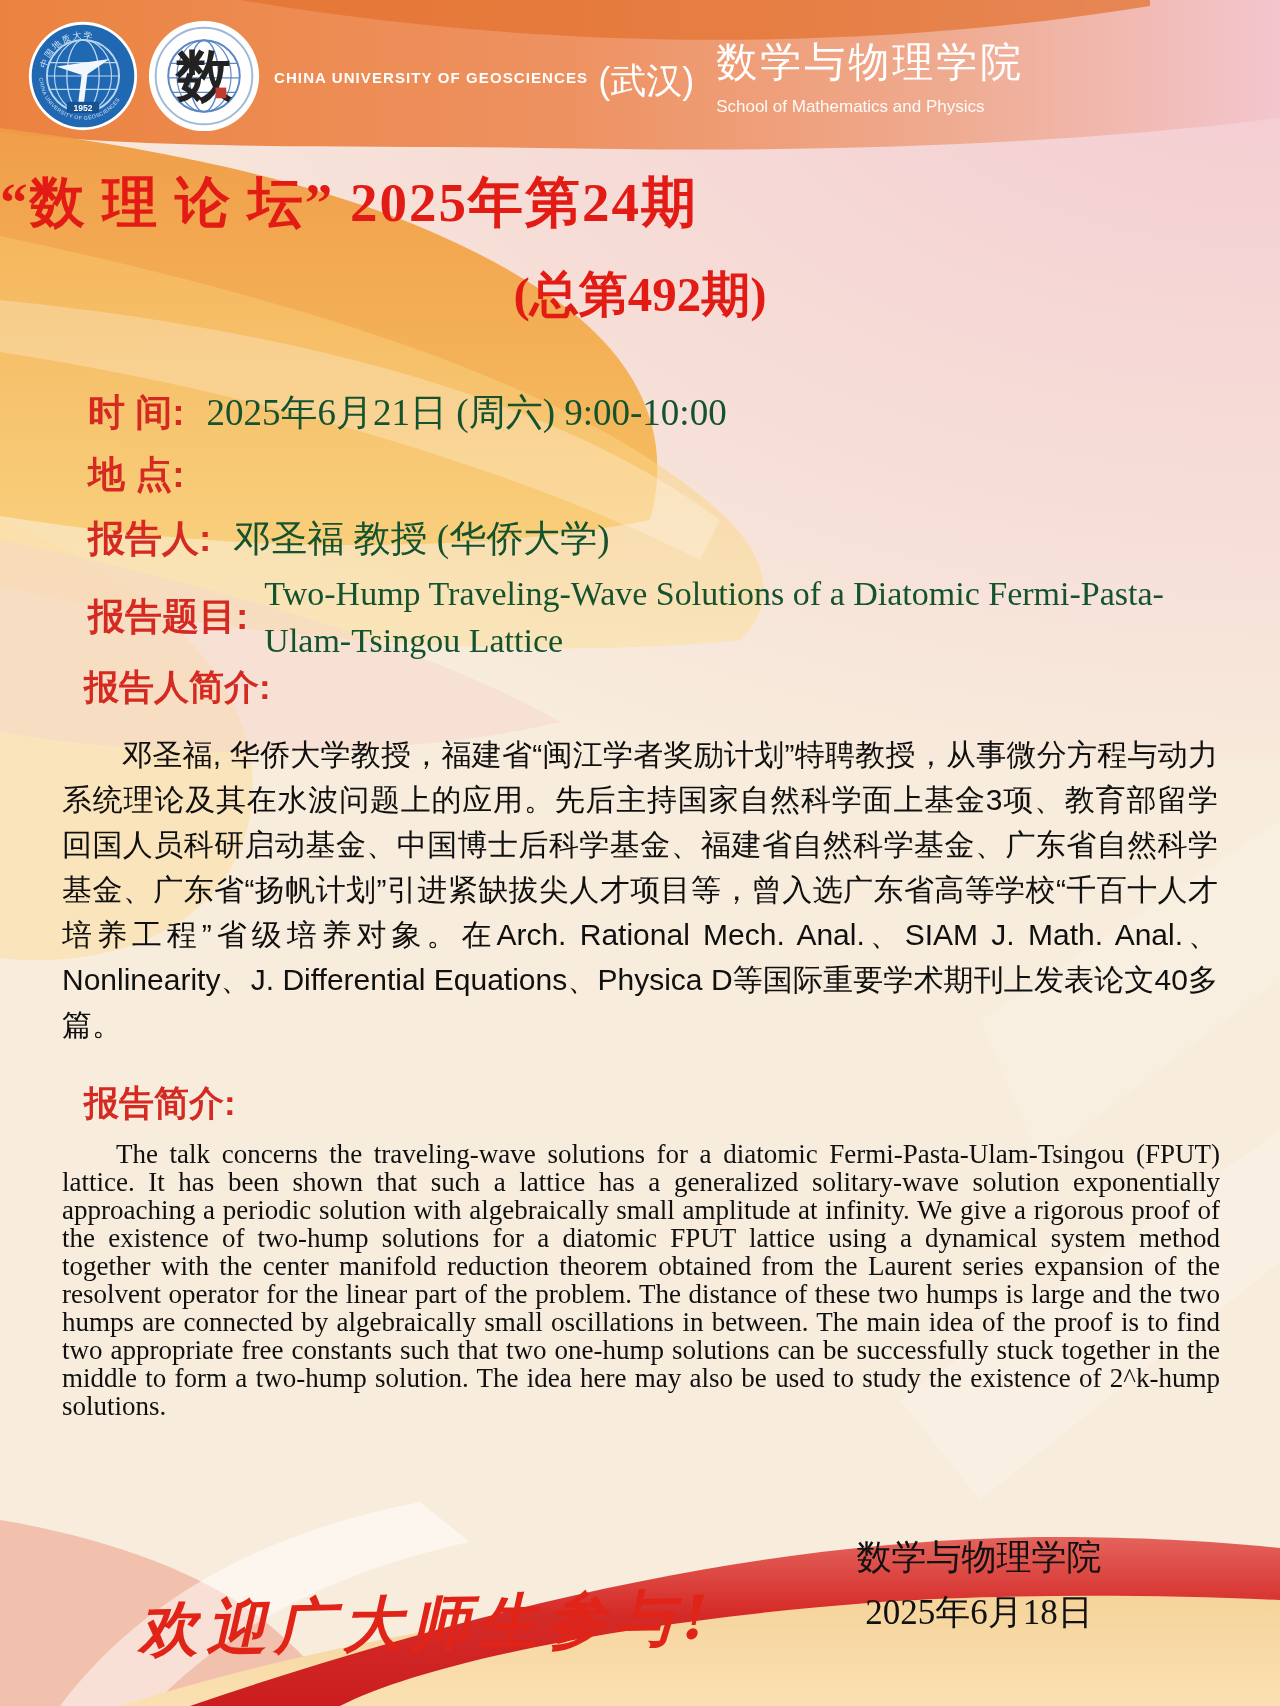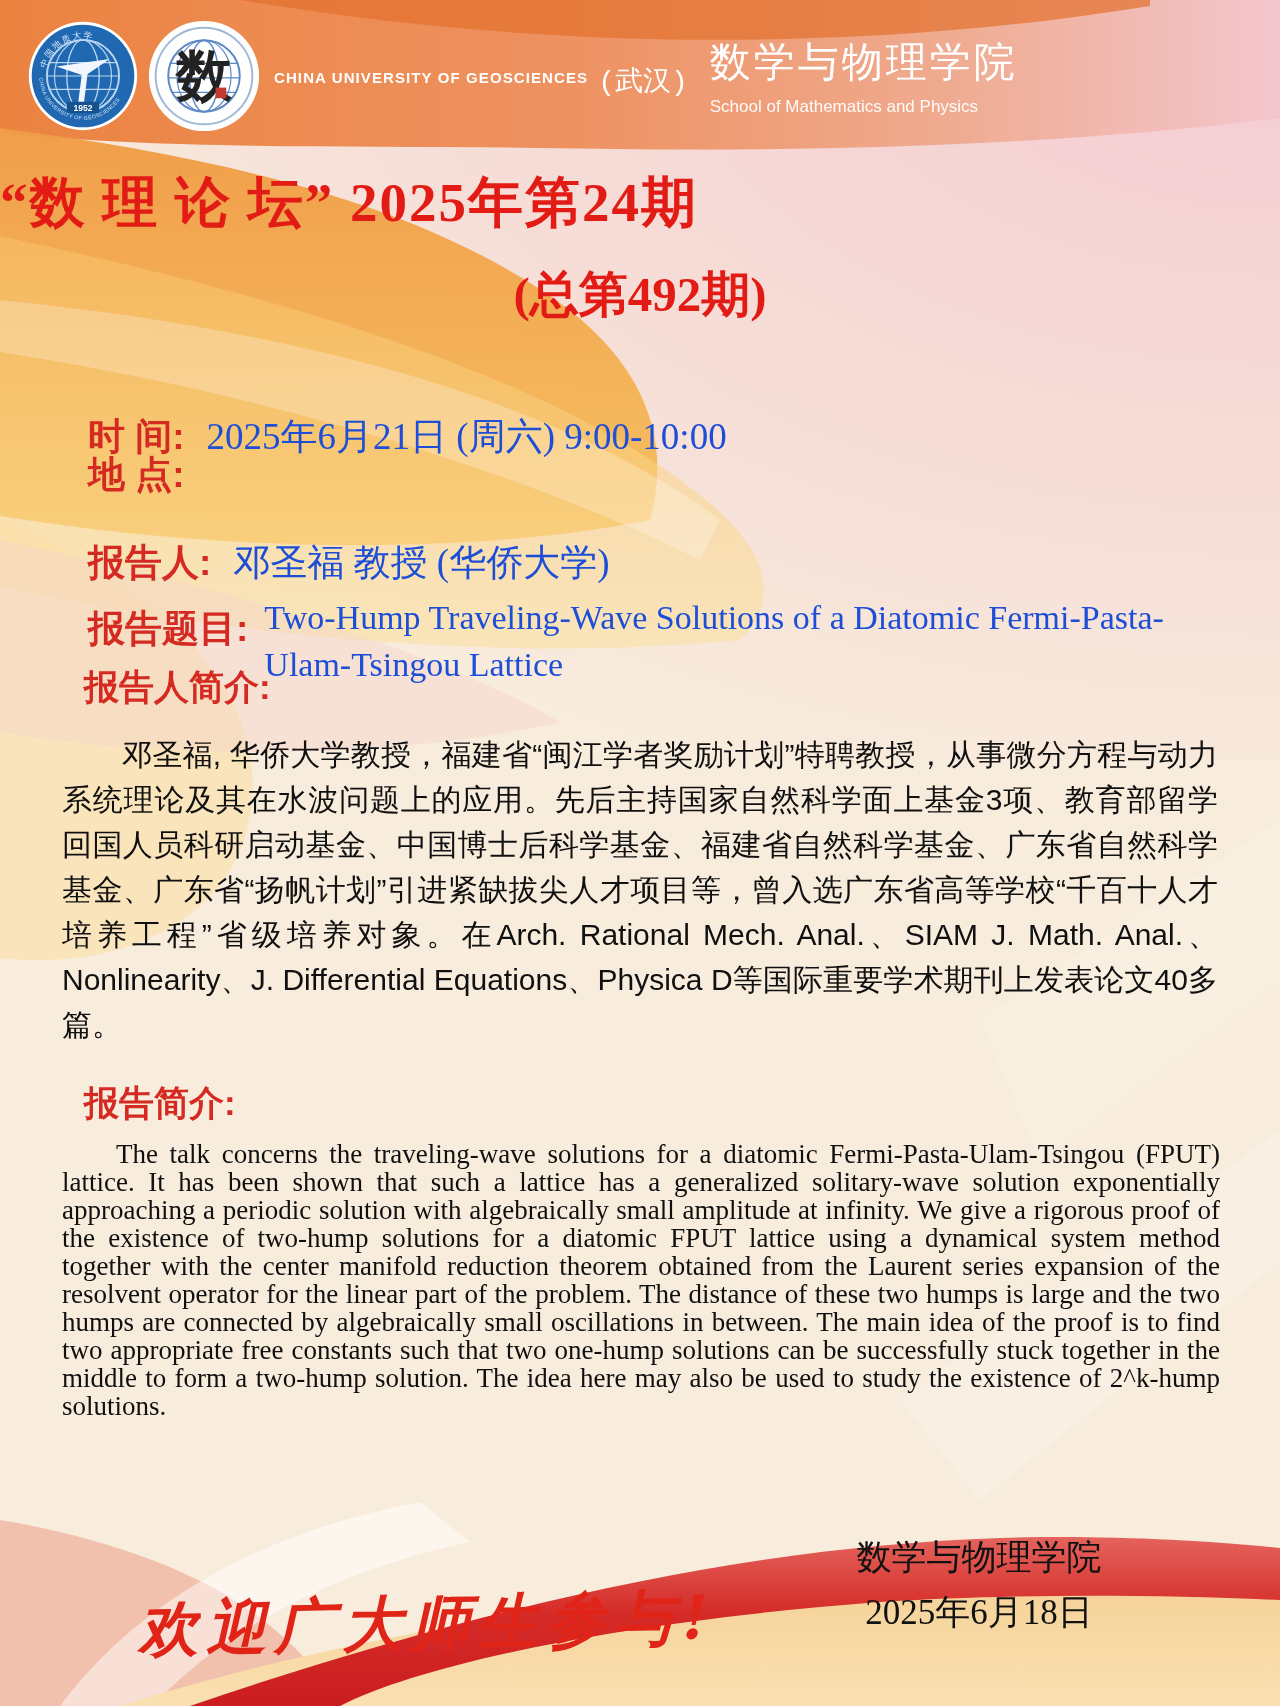--- a/index.html
+++ b/index.html
@@ -20,22 +20,22 @@
   .uni-block { margin-left:12px; color:#fff; }
   .uni-cn {
     font-size:47px; font-weight:bold; letter-spacing:5px; line-height:1.02;
     font-family:"DejaVu Serif", serif; text-shadow:0 1px 3px rgba(140,60,10,.25);
   }
   .uni-en {
     font-size:15px; font-weight:bold; letter-spacing:1.1px; margin-top:3px;
     font-family:"Liberation Sans", sans-serif;
   }
   .campus {
-    color:#fff; font-size:28px; margin:10px 0 0 10px;
-    font-family:Liberation Mono, monospace;
+    color:#fff; font-size:36px; margin:10px 0 0 10px;
+    font-family:Liberation Sans, sans-serif;
   }
   .school-block { margin-left:22px; color:#fff; }
   .school-cn { font-size:41px; letter-spacing:3px; font-family:"Liberation Sans", sans-serif; }
   .school-en { font-size:17px; margin-top:7px; opacity:.95; font-family:"Liberation Sans", sans-serif; }
 
   
   .title1 {
     position:absolute; top:166px; left:0; width:100%; text-align:left;
     color:#e21b14; font-size:55px; font-weight:bold; letter-spacing:2px;
   }
@@ -43,21 +43,21 @@
     position:absolute; top:262px; left:0; width:100%; text-align:center;
     color:#e21b14; font-size:49px; font-weight:bold;
   }
 
   
   .info-row { position:absolute; left:88px; display:flex; align-items:baseline; }
   .info-label {
     color:#d42a22; font-weight:bold; font-size:37px; white-space:pre;
     font-family:"Liberation Sans", sans-serif;
   }
-  .info-value { color:#1d4ed8; font-size:37px; margin-left:22px;margin-top:24px; }
+  .info-value { color:#14532d; font-size:37px; margin-left:22px; }
   .r1 { top:388px;text-align:center; } .r2 { top:450px; } .r3 { top:514px; }
   .r4 { top:570px; align-items:center; }
   .r4 .info-value { width:950px; font-size:34px; line-height:47px; margin-left:16px; }
 
   
   .sec-heading {
     position:absolute; left:84px; color:#d42a22; font-size:35px; font-weight:bold;
     font-family:"Liberation Sans", sans-serif;
   }
   .bio-heading { top:664px; }

